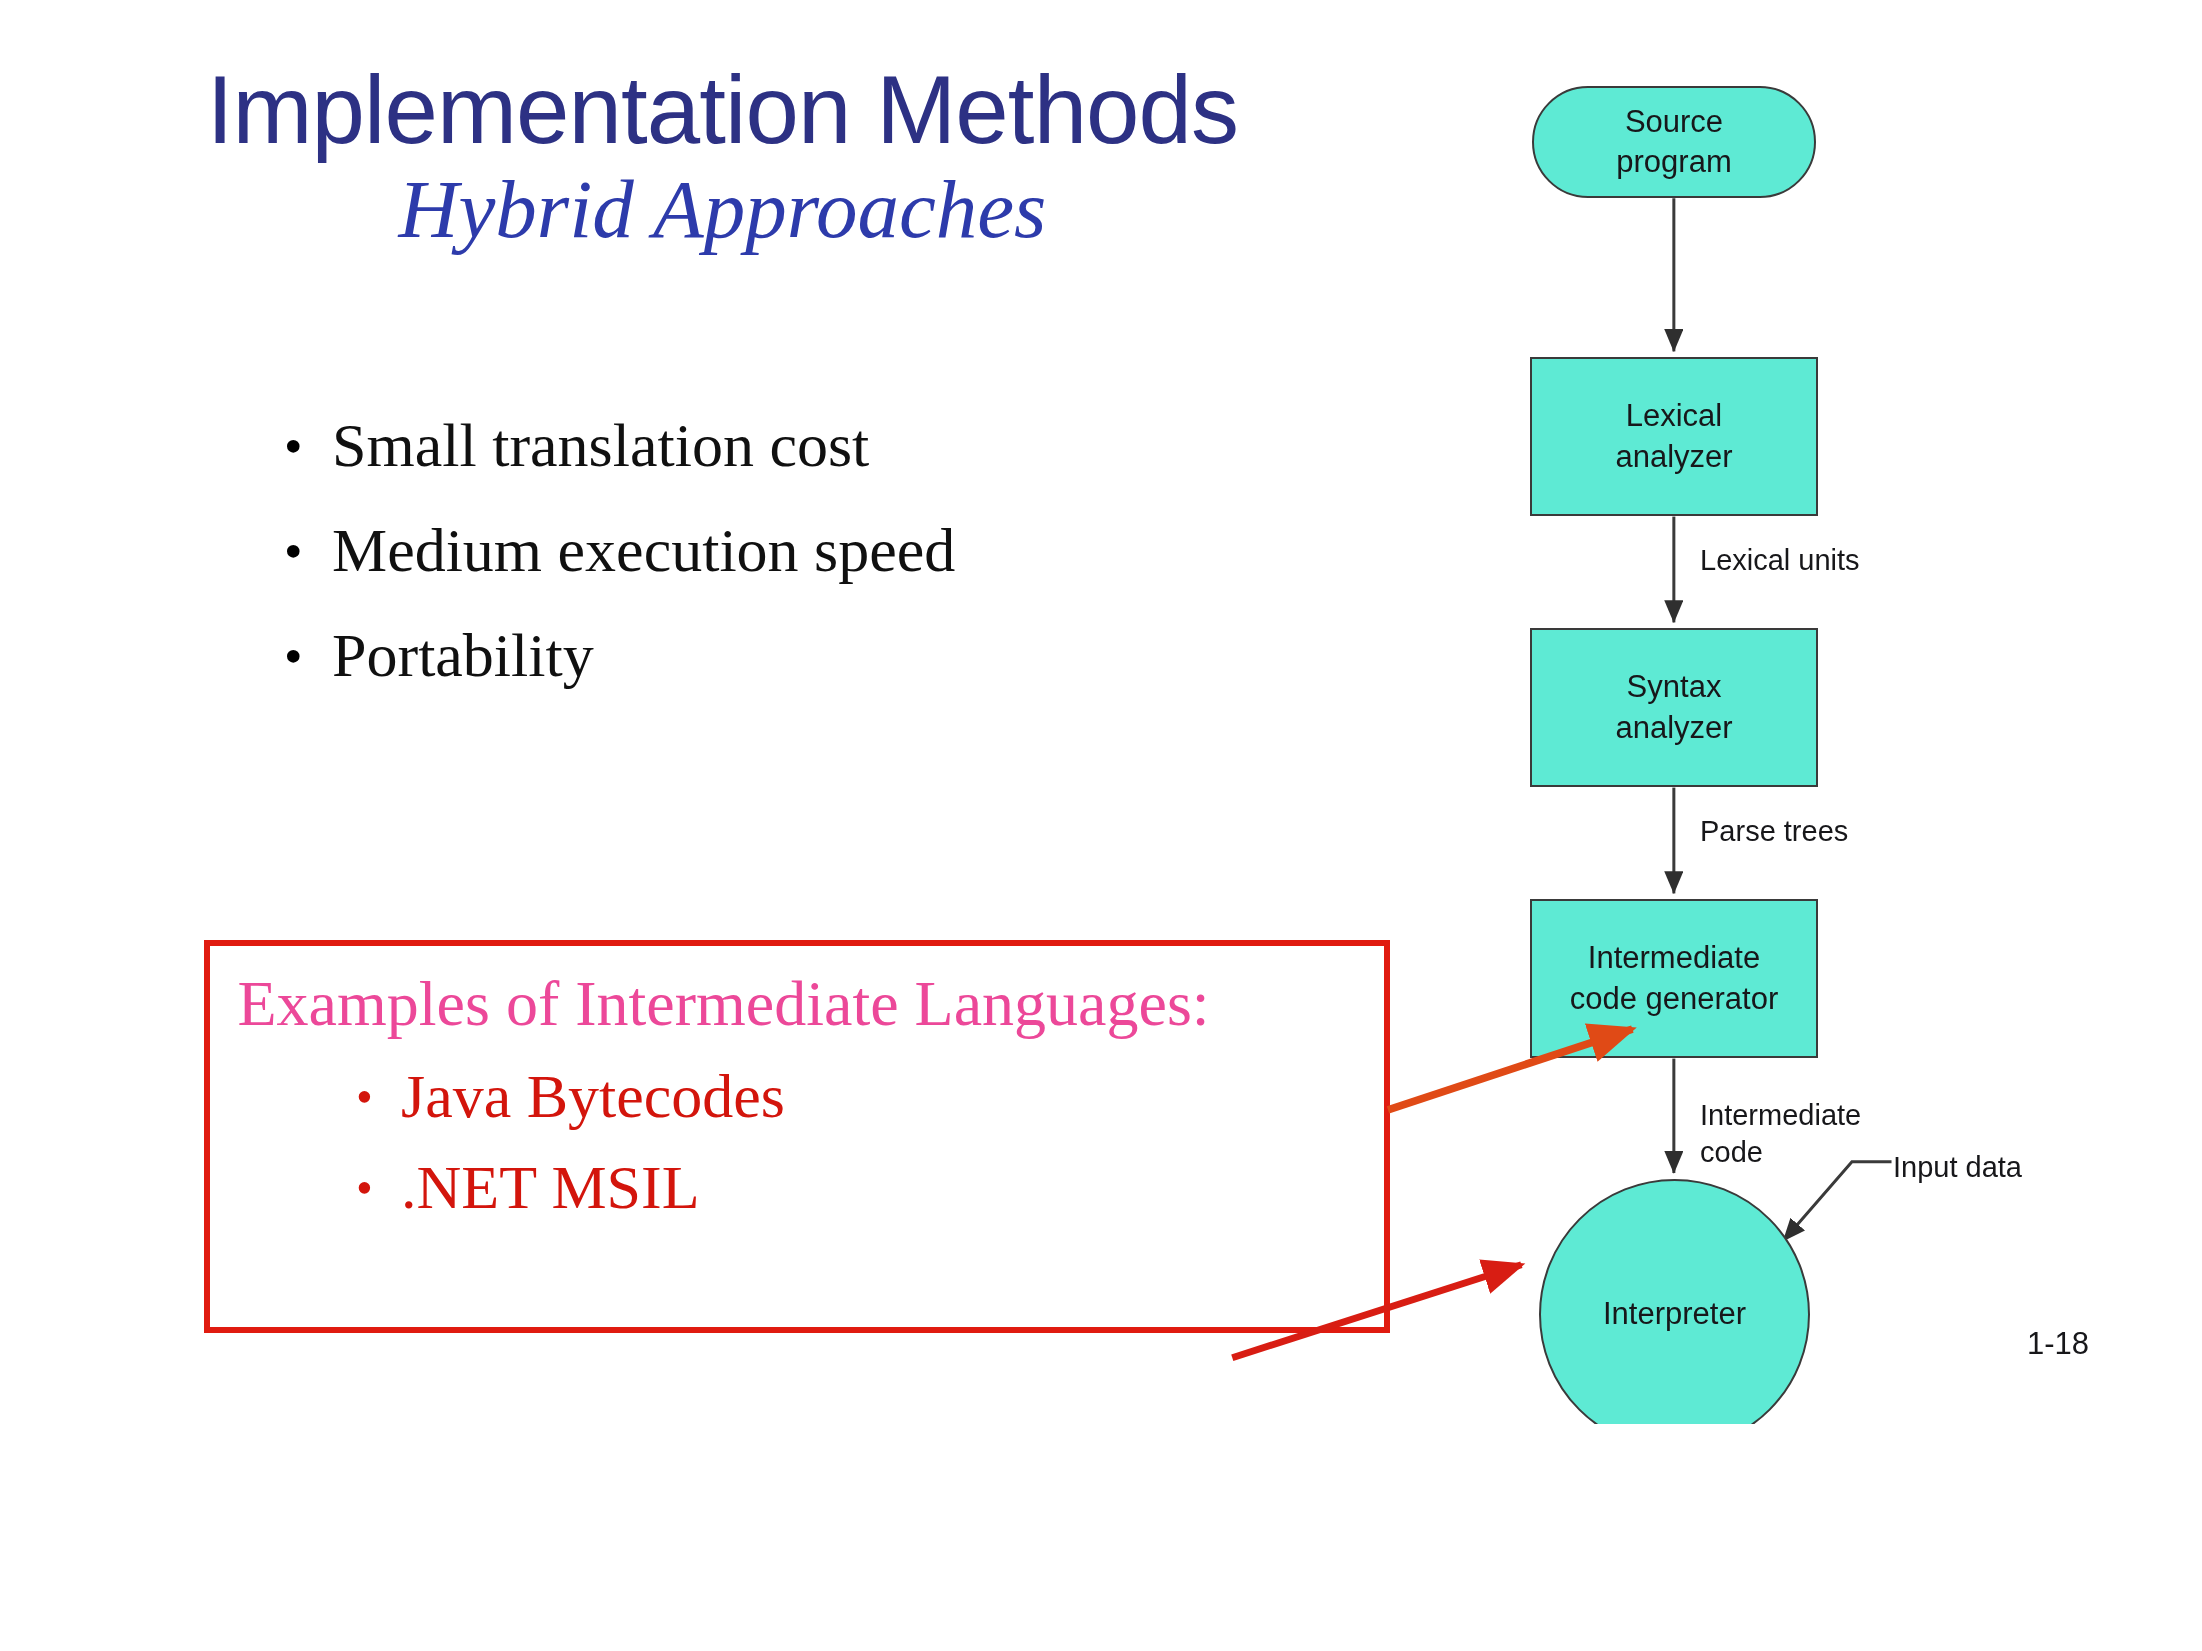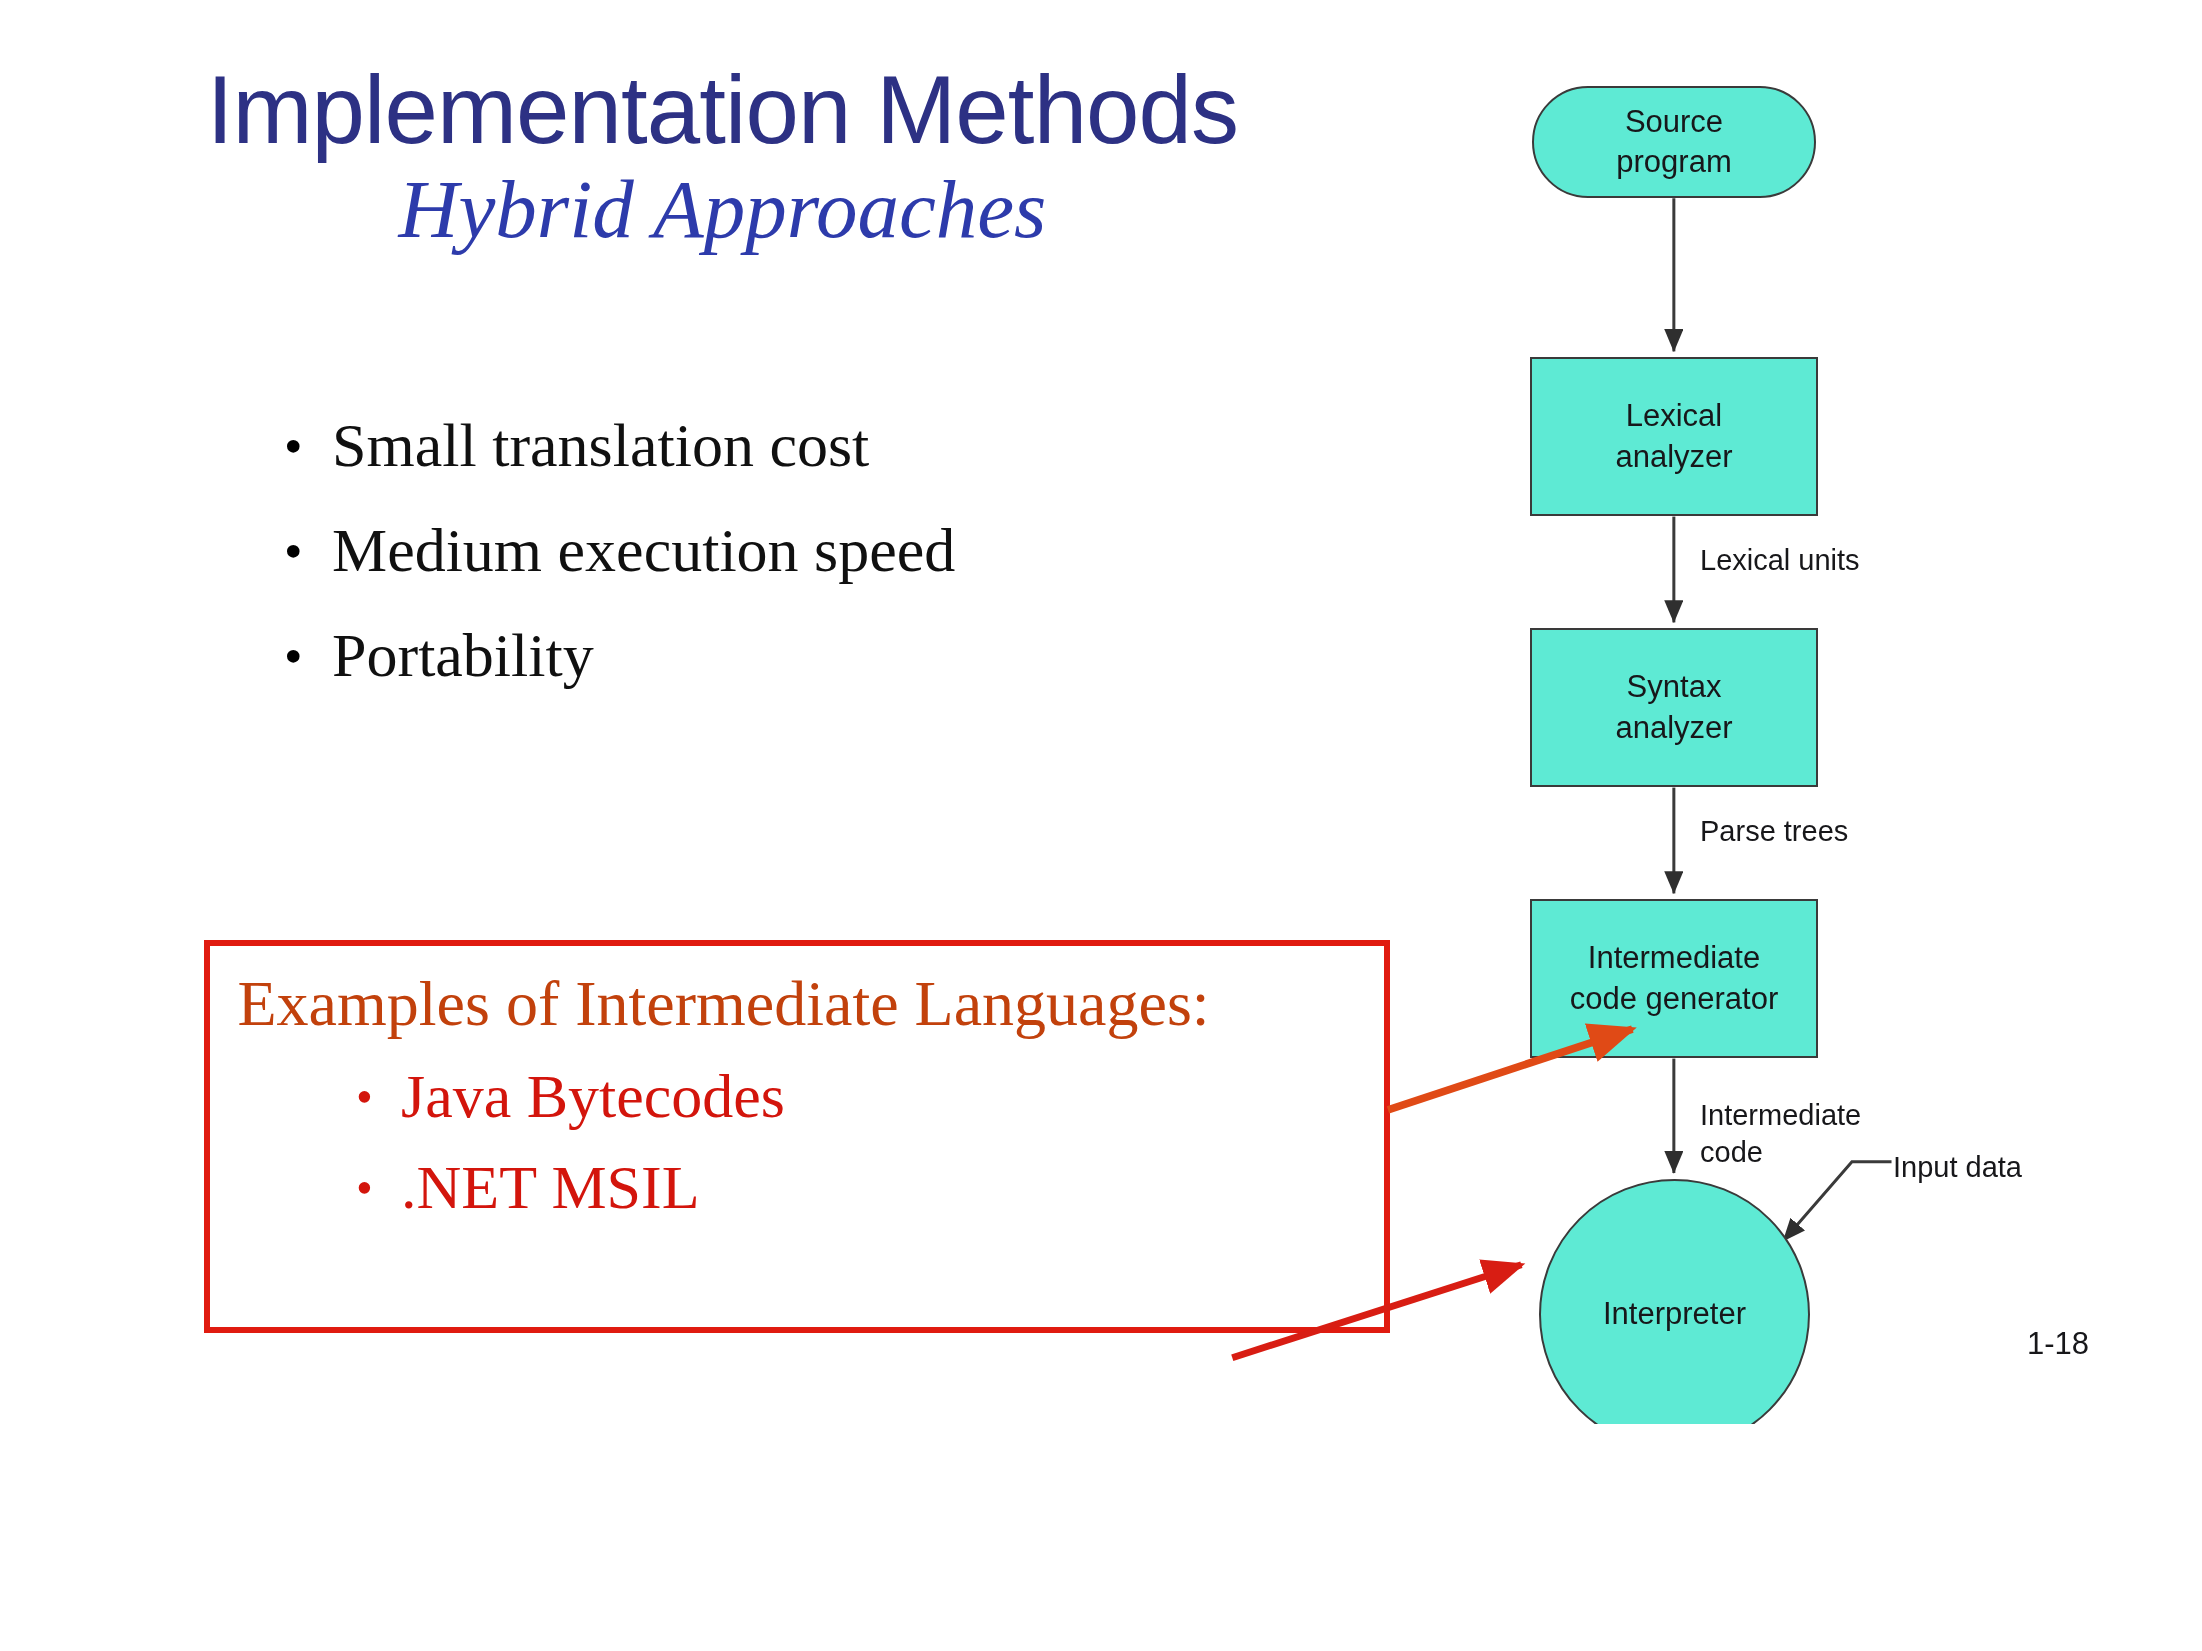--- a/index.html
+++ b/index.html
@@ -85,21 +85,21 @@
     border: 6px solid #e01b10;
     box-sizing: border-box;
     background: transparent;
   }
   #callout-heading {
     position: absolute;
     left: 27.5px;
     top: 20.6px;
     font-family: "Liberation Serif", "DejaVu Serif", serif;
     font-size: 64px;
-    color: #c2410c;
+    color: #ec4899;
     white-space: nowrap;
   }
   .callout-item {
     position: absolute;
     display: flex;
     align-items: flex-start;
     left: 146px;
   }
   #callout-item-0 { top: 118px; }
   #callout-item-1 { top: 209px; }

